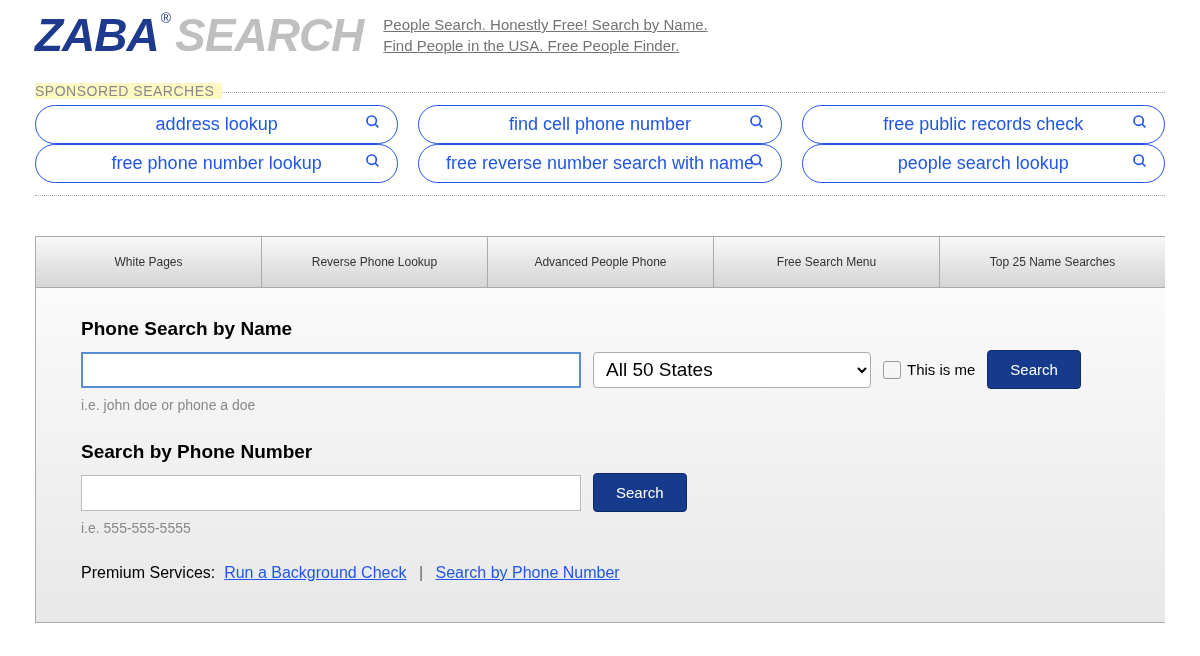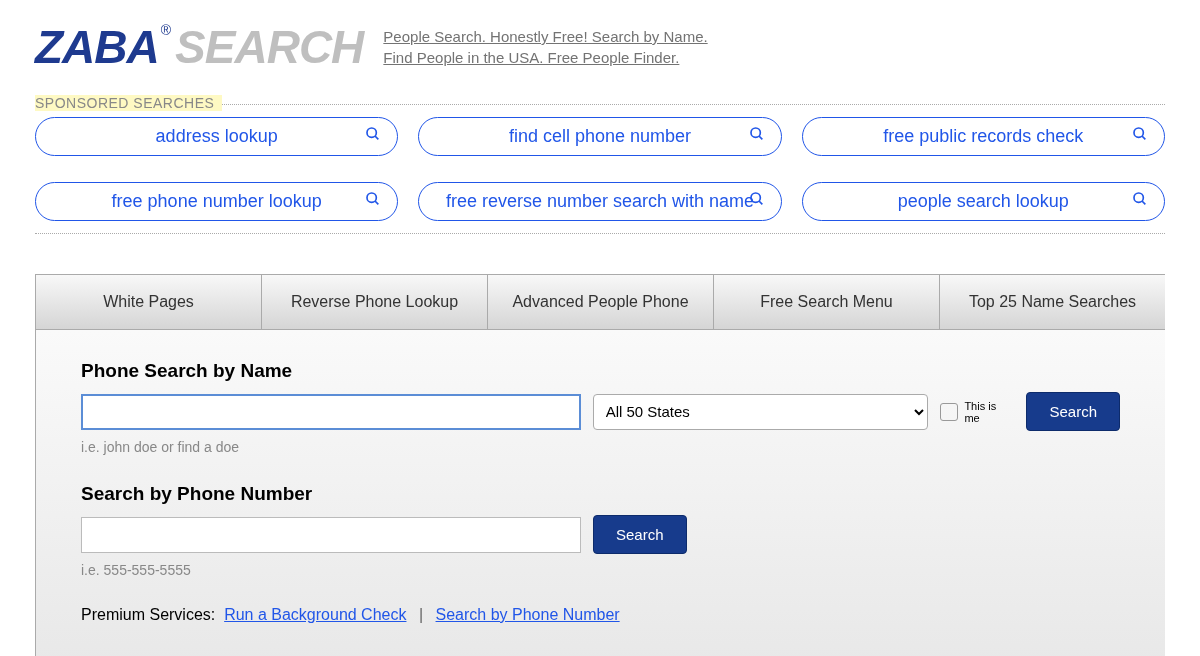--- a/index.html
+++ b/index.html
@@ -1,28 +1,28 @@
 <!DOCTYPE html>
 <html><head>
   <meta charset="utf-8">
   <style>
     * { margin: 0; padding: 0; box-sizing: border-box; }
     body { font-family: Arial, Helvetica, sans-serif; background: #fff; }
     
-    .header { display: flex; align-items: center; padding: 20px 35px 20px; }
+    .header { display: flex; align-items: center; padding: 8px 35px 20px; }
     .logo { display: flex; align-items: flex-start; }
     .logo-zaba { font-size: 46px; font-weight: 900; font-style: italic; color: #1e3a8f; letter-spacing: -1px; }
     .logo-reg { font-size: 14px; color: #1e3a8f; margin-top: 2px; margin-left: 2px; }
     .logo-search { font-size: 46px; font-weight: 900; font-style: italic; color: #bfbfbf; letter-spacing: -1px; margin-left: 4px; }
     .tagline { margin-left: 20px; font-size: 15px; color: #737373; line-height: 1.4; text-decoration: underline; }
     
     .sponsored-section { padding: 0 35px 15px; }
     .sponsored-label { font-size: 14px; color: #888; letter-spacing: 0.5px; display: inline-block; background: #fef9c3; padding-right: 8px; position: relative; z-index: 1; }
     .sponsored-line { border-top: 1px dotted #aaa; margin-top: -8px; margin-bottom: 12px; }
-    .sponsored-grid { display: flex; flex-direction: column; gap: 26px; justify-content: center; }
+    .sponsored-grid { display: flex; flex-direction: column; gap: 0; justify-content: center; }
     .sponsored-row { display: flex; gap: 20px; }
     .sponsored-item { 
       flex: 1; 
       border: 1.5px solid #2156e8; 
       border-radius: 22px; 
       padding: 8px 18px; 
       display: flex; 
       justify-content: center; 
       align-items: center; 
       position: relative;
@@ -42,21 +42,21 @@
     
     .nav-tabs { 
       display: flex; 
       background: linear-gradient(to bottom, #f8f8f8, #d5d5d5);
       border-bottom: 1px solid #aaa;
     }
     .nav-tab { 
       flex: 1; 
       text-align: center; 
       padding: 18px 10px; 
-      font-size: 16px; 
+      font-size: 12px; 
       color: #333;
       border-right: 1px solid #aaa;
       cursor: pointer;
     }
     .nav-tab:last-child { border-right: none; }
     
     .content { padding: 30px 45px 40px; }
     .page-title { font-size: 28px; font-weight: bold; color: #999; margin-bottom: 30px; }
     
     .search-section { margin-bottom: 28px; }
@@ -65,32 +65,32 @@
     .name-row { display: flex; align-items: center; gap: 12px; margin-bottom: 8px; }
     .name-input { 
       width: 500px; 
       height: 36px; 
       border: 2px solid #5b8dd6; 
       padding: 0 8px; 
       font-size: 15px;
       outline: none;
     }
     .state-select { 
-      width: 336px; 
+      width: 278px; 
       height: 36px; 
       border: 1px solid #aaa; 
       border-radius: 4px;
       padding: 0 8px; 
-      font-size: 15px;
+      font-size: 19px;
       background: #fff;
       cursor: pointer;
     }
     .checkbox-group { display: flex; align-items: center; gap: 6px; }
     .checkbox { width: 18px; height: 18px; border: 1px solid #999; border-radius: 3px; cursor: pointer; }
-    .checkbox-label { font-size: 11px; color: #000; }
+    .checkbox-label { font-size: 15px; color: #000; }
     .search-btn { 
       background: #173b8c; 
       color: #fff; 
       border: 1px solid #0d2b6b;
       border-radius: 4px;
       padding: 10px 22px; 
       font-size: 15px; 
       cursor: pointer;
     }
     .hint { font-size: 14px; color: #888; margin-top: 6px; }
@@ -195,21 +195,21 @@
         <input class="name-input" type="text" style="">
         <select class="state-select">
           <option>All 50 States</option>
         </select>
         <div class="checkbox-group">
           <div class="checkbox"></div>
           <span class="checkbox-label">This is me</span>
         </div>
         <button class="search-btn">Search</button>
       </div>
-      <div class="hint">i.e. john doe or find a doe</div>
+      <div class="hint">i.e. john doe or phone a doe</div>
     </div>
 
     <div class="search-section">
       <div class="section-label">Search by Phone Number</div>
       <div class="phone-row">
         <input class="phone-input" type="text" style="">
         <button class="search-btn">Search</button>
       </div>
       <div class="hint">i.e. 555-555-5555</div>
     </div>

